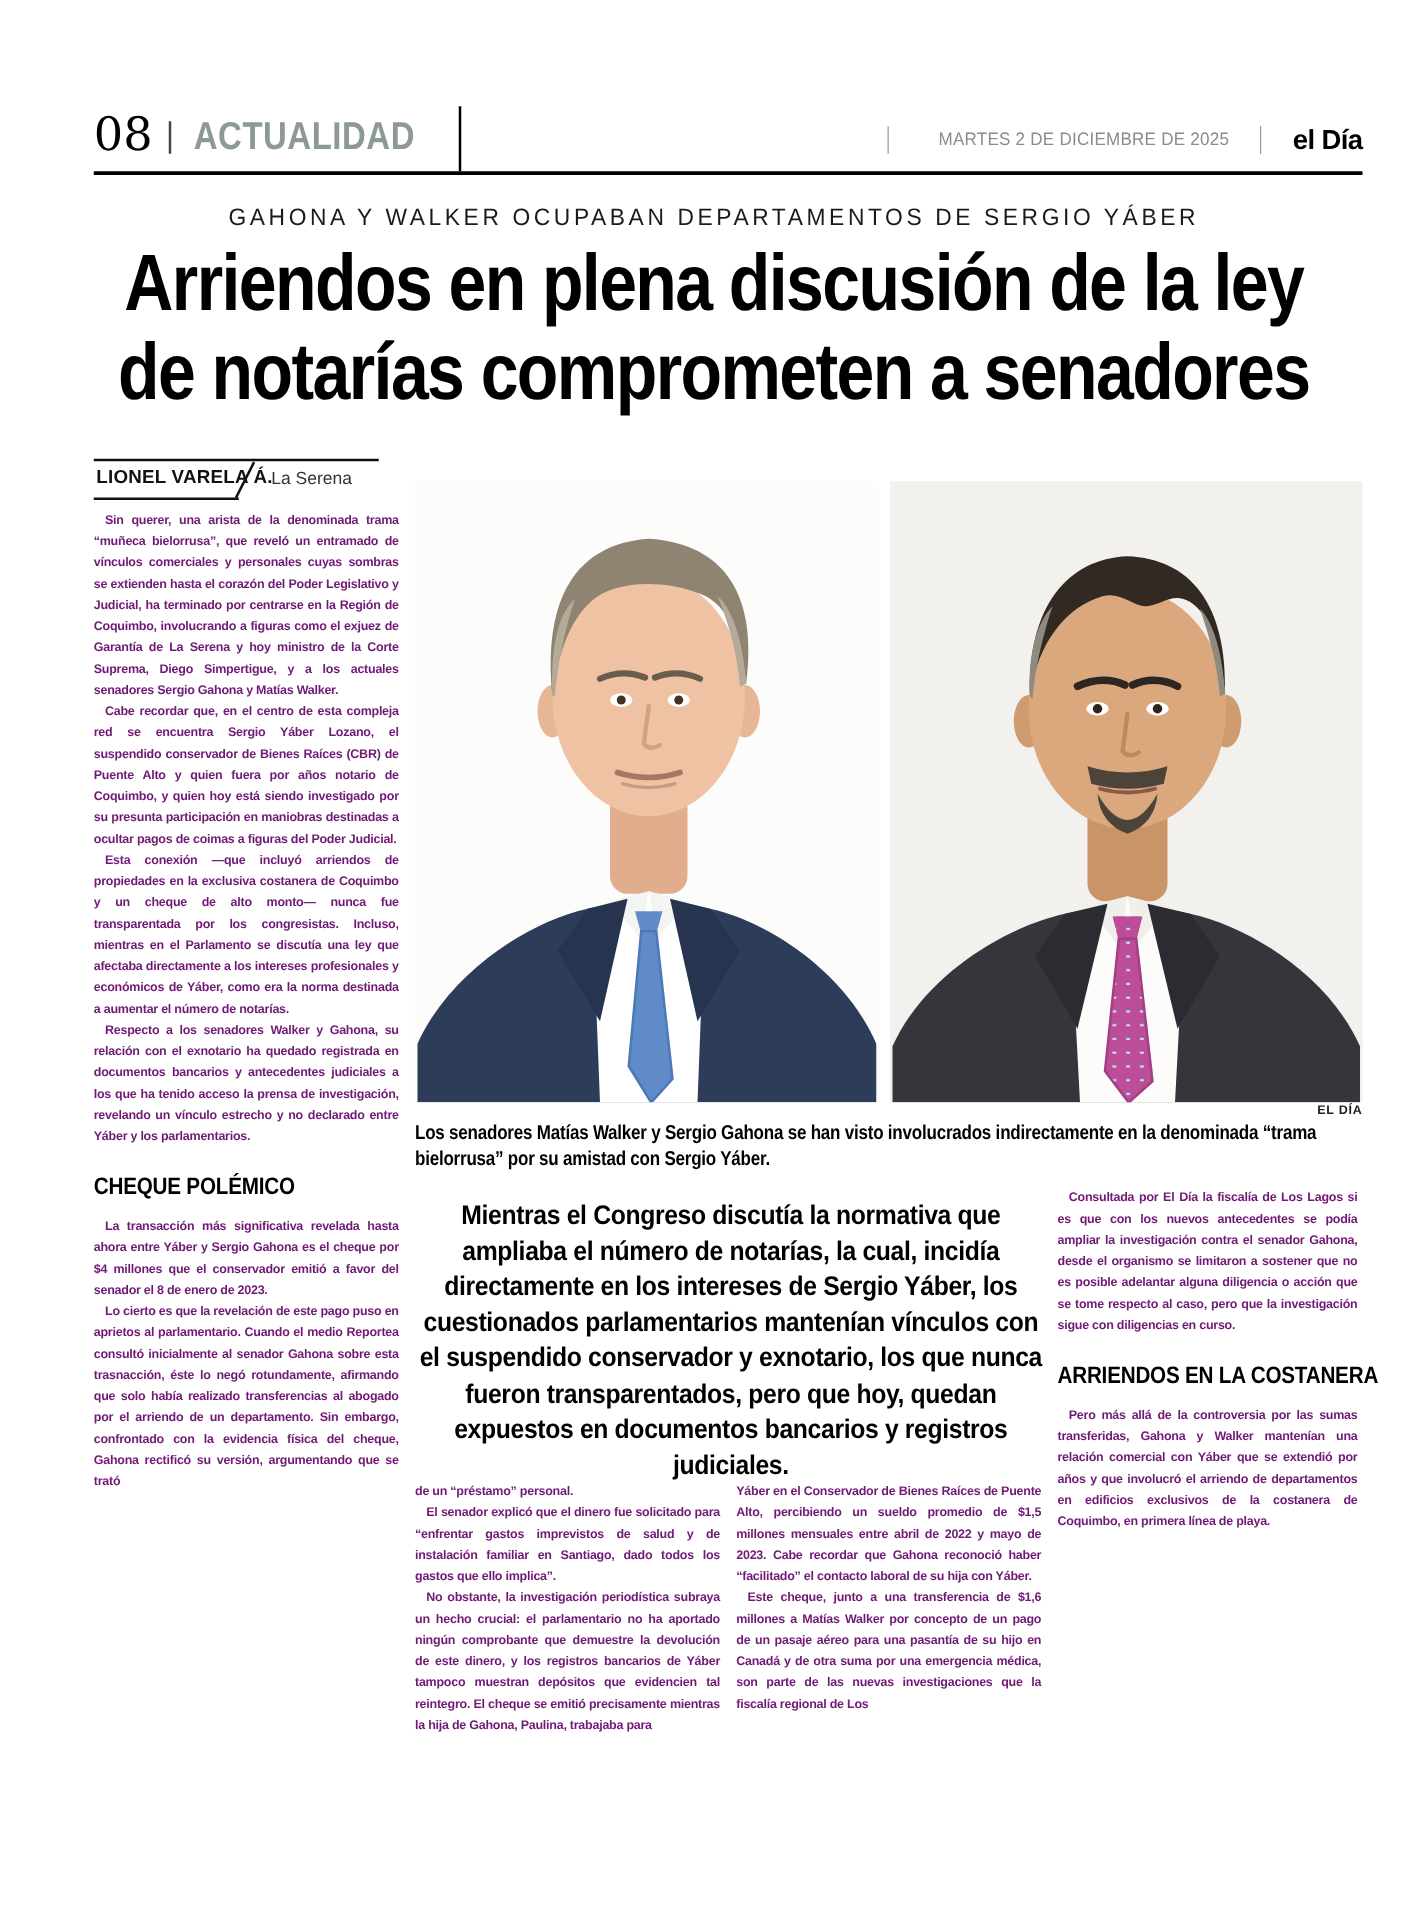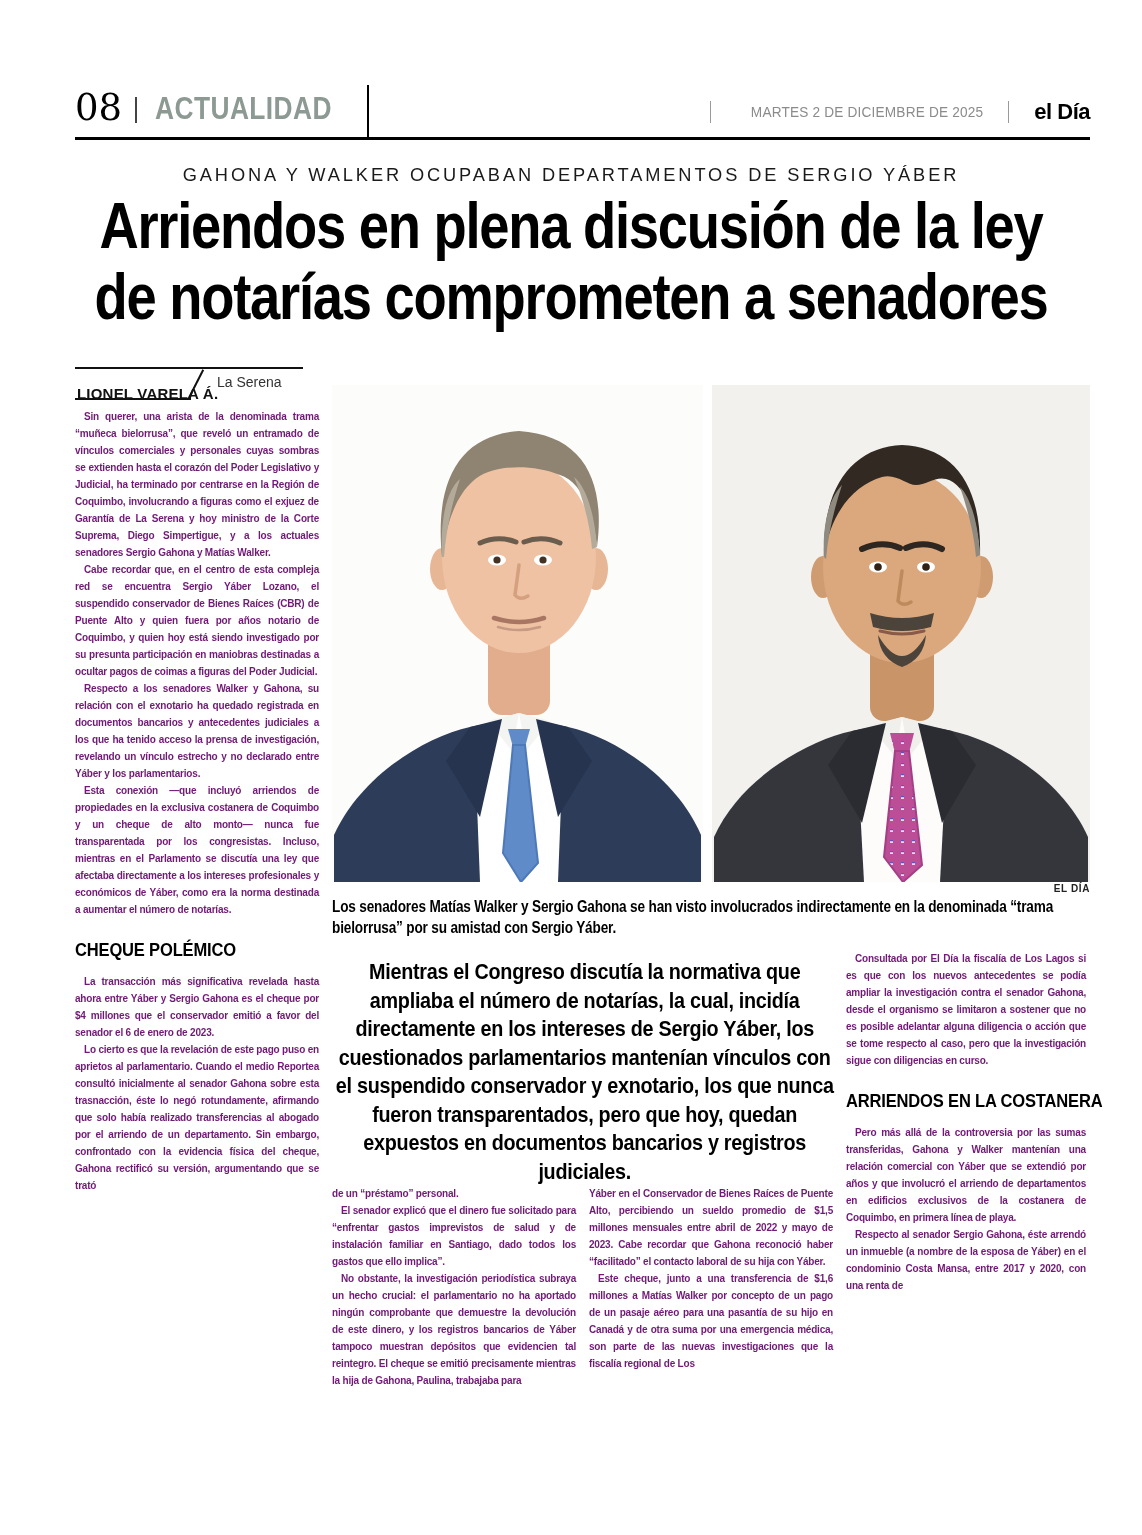--- a/index.html
+++ b/index.html
@@ -19,21 +19,21 @@
   .hdr-date{font-size:14.5px;color:#8b8b8b;letter-spacing:0.2px;transform:scaleX(0.94);transform-origin:right center;white-space:nowrap;}
   .hdr-masthead{font-size:22px;font-weight:700;color:#000;letter-spacing:-0.5px;white-space:nowrap;}
   
   .kicker{position:absolute;left:0;top:164px;width:1142px;text-align:center;font-size:19px;letter-spacing:3px;color:#1a1a1a;transform:scaleX(0.96);transform-origin:center top;white-space:nowrap;}
   .headline{position:absolute;left:0;top:191px;width:1142px;text-align:center;font-weight:700;font-size:64px;line-height:71px;letter-spacing:-1.5px;color:#000;transform:scaleX(0.85);transform-origin:center top;}
   
   .byline{position:absolute;left:75px;top:363px;width:232px;height:40px;}
   .byline .topline{position:absolute;left:0;top:4px;width:228px;height:2px;background:#111;}
   .byline .botline{position:absolute;left:0;top:35px;width:116px;height:2px;background:#111;}
   .byline .diag{position:absolute;left:120px;top:5px;width:2px;height:32px;background:#111;transform:rotate(27deg);transform-origin:center;}
-  .byline .author{position:absolute;left:2px;top:22px;font-size:15px;font-weight:700;letter-spacing:0.2px;white-space:nowrap;}
+  .byline .author{position:absolute;left:2px;top:10px;font-size:15px;font-weight:700;letter-spacing:0.2px;white-space:nowrap;}
   .byline .loc{position:absolute;left:142px;top:11px;font-size:14px;color:#333;white-space:nowrap;}
   
   .col{position:absolute;}
   .c1{left:75px;top:408px;width:244px;}
   .c2{left:332px;top:1185px;width:244px;}
   .c3{left:589px;top:1185px;width:244px;}
   .c4{left:846px;top:950px;width:240px;}
   p.body{margin:0;text-align:justify;font-size:10px;line-height:17px;letter-spacing:-0.2px;text-indent:9px;hyphens:auto;-webkit-hyphens:auto;color:#701a75;font-weight:bold;}
   p.body.noindent{text-indent:0;}
   .subhead{font-weight:700;font-size:19px;line-height:20px;margin:22px 0 13px 0;letter-spacing:-0.2px;transform:scaleX(0.87);transform-origin:left center;white-space:nowrap;color:#000;}
@@ -74,24 +74,24 @@
   <div class="topline"></div>
   <div class="botline"></div>
   <div class="diag"></div>
   <div class="author">LIONEL VARELA Á.</div>
   <div class="loc">La Serena</div>
 </div>
 
 <div class="col c1">
   <p class="body">Sin querer, una arista de la denominada trama “muñeca bielorrusa”, que reveló un entramado de vínculos comerciales y personales cuyas sombras se extienden hasta el corazón del Poder Legislativo y Judicial, ha terminado por centrarse en la Región de Coquimbo, involucrando a figuras como el exjuez de Garantía de La Serena y hoy ministro de la Corte Suprema, Diego Simpertigue, y a los actuales senadores Sergio Gahona y Matías Walker.</p>
   <p class="body">Cabe recordar que, en el centro de esta compleja red se encuentra Sergio Yáber Lozano, el suspendido conservador de Bienes Raíces (CBR) de Puente Alto y quien fuera por años notario de Coquimbo, y quien hoy está siendo investigado por su presunta participación en maniobras destinadas a ocultar pagos de coimas a figuras del Poder Judicial.</p>
+  <p class="body">Esta conexión —que incluyó arriendos de propiedades en la exclusiva costanera de Coquimbo y un cheque de alto monto— nunca fue transparentada por los congresistas. Incluso, mientras en el Parlamento se discutía una ley que afectaba directamente a los intereses profesionales y económicos de Yáber, como era la norma destinada a aumentar el número de notarías.</p>
   <p class="body">Respecto a los senadores Walker y Gahona, su relación con el exnotario ha quedado registrada en documentos bancarios y antecedentes judiciales a los que ha tenido acceso la prensa de investigación, revelando un vínculo estrecho y no declarado entre Yáber y los parlamentarios.</p>
-  <p class="body">Esta conexión —que incluyó arriendos de propiedades en la exclusiva costanera de Coquimbo y un cheque de alto monto— nunca fue transparentada por los congresistas. Incluso, mientras en el Parlamento se discutía una ley que afectaba directamente a los intereses profesionales y económicos de Yáber, como era la norma destinada a aumentar el número de notarías.</p>
   <div class="subhead">CHEQUE POLÉMICO</div>
-  <p class="body">La transacción más significativa revelada hasta ahora entre Yáber y Sergio Gahona es el cheque por $4 millones que el conservador emitió a favor del senador el 6 de enero de 2023.</p>
+  <p class="body">La transacción más significativa revelada hasta ahora entre Yáber y Sergio Gahona es el cheque por $4 millones que el conservador emitió a favor del senador el 8 de enero de 2023.</p>
   <p class="body">Lo cierto es que la revelación de este pago puso en aprietos al parlamentario. Cuando el medio Reportea consultó inicialmente al senador Gahona sobre esta trasnacción, éste lo negó rotundamente, afirmando que solo había realizado transferencias al abogado por el arriendo de un departamento. Sin embargo, confrontado con la evidencia física del cheque, Gahona rectificó su versión, argumentando que se trató</p>
 </div>
 
 <div class="photos">
   <div class="photo left">
     <svg viewBox="0 0 371 497" preserveAspectRatio="xMidYMax slice">
       <rect x="0" y="0" width="371" height="497" fill="#fcfcfb"></rect>
 
       <rect x="156" y="246" width="62" height="84" rx="14" fill="#e2ad8d"></rect>
 
@@ -195,14 +195,13 @@
 
 <div class="col c3">
   <p class="body noindent">Yáber en el Conservador de Bienes Raíces de Puente Alto, percibiendo un sueldo promedio de $1,5 millones mensuales entre abril de 2022 y mayo de 2023. Cabe recordar que Gahona reconoció haber “facilitado” el contacto laboral de su hija con Yáber.</p>
   <p class="body">Este cheque, junto a una transferencia de $1,6 millones a Matías Walker por concepto de un pago de un pasaje aéreo para una pasantía de su hijo en Canadá y de otra suma por una emergencia médica, son parte de las nuevas investigaciones que la fiscalía regional de Los</p>
 </div>
 
 <div class="col c4">
   <p class="body">Consultada por El Día la fiscalía de Los Lagos si es que con los nuevos antecedentes se podía ampliar la investigación contra el senador Gahona, desde el organismo se limitaron a sostener que no es posible adelantar alguna diligencia o acción que se tome respecto al caso, pero que la investigación sigue con diligencias en curso.</p>
   <div class="subhead">ARRIENDOS EN LA COSTANERA</div>
   <p class="body">Pero más allá de la controversia por las sumas transferidas, Gahona y Walker mantenían una relación comercial con Yáber que se extendió por años y que involucró el arriendo de departamentos en edificios exclusivos de la costanera de Coquimbo, en primera línea de playa.</p>
-  <p class="body">Respecto al senador Sergio Gahona, éste arrendó un inmueble (a nombre de la esposa de Yáber) en el condominio Costa Mansa, entre 2017 y 2020, con una renta de</p>
 </div>
 
 </body></html>

